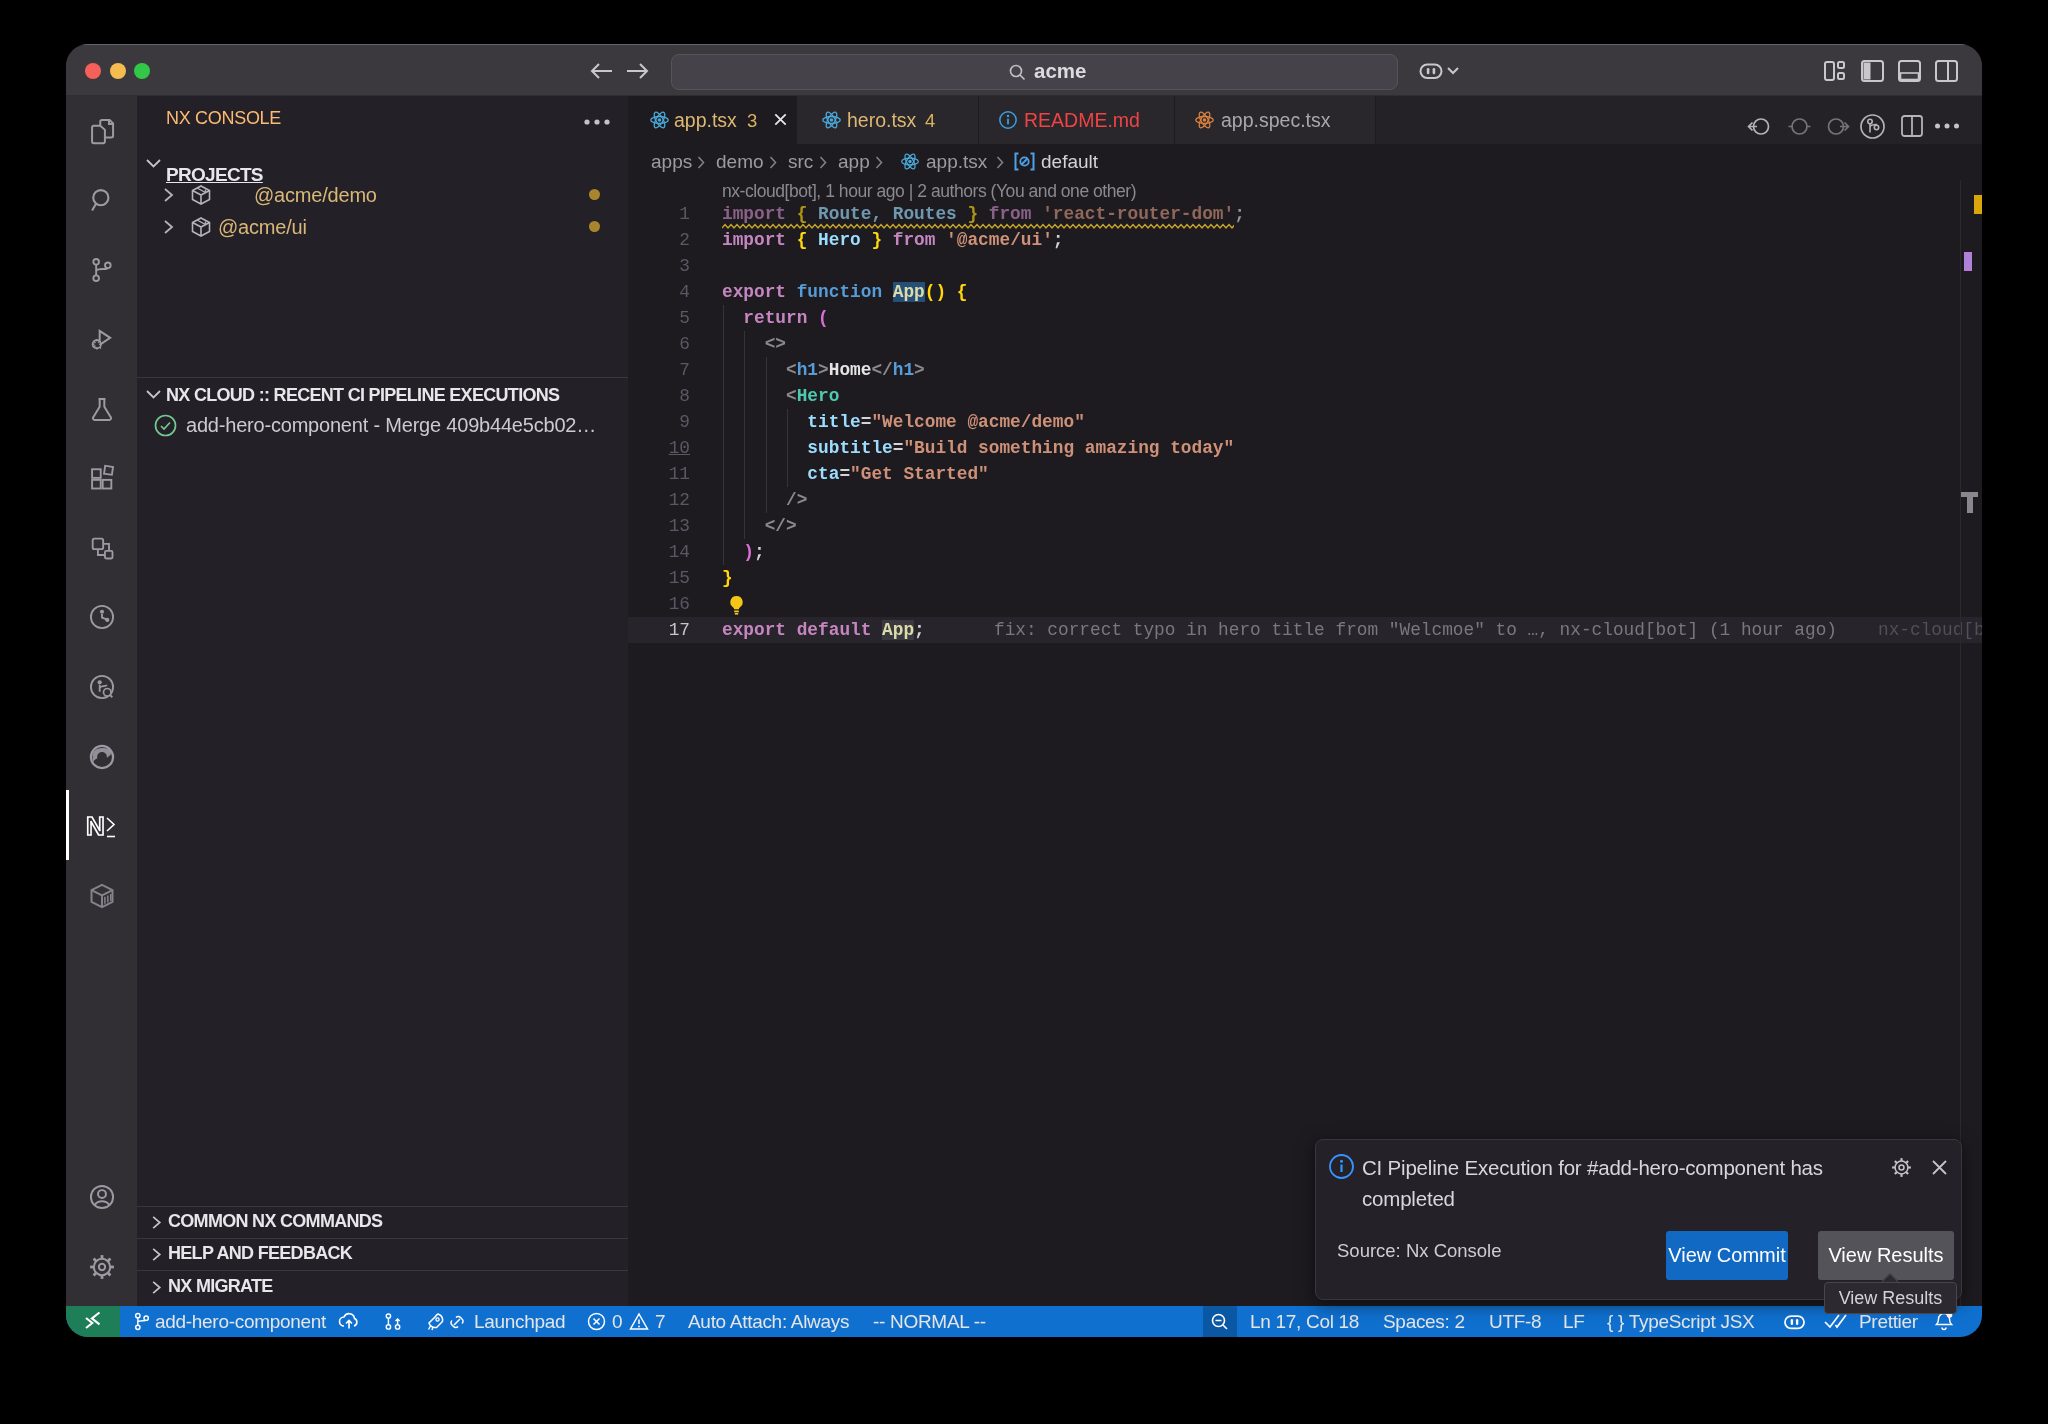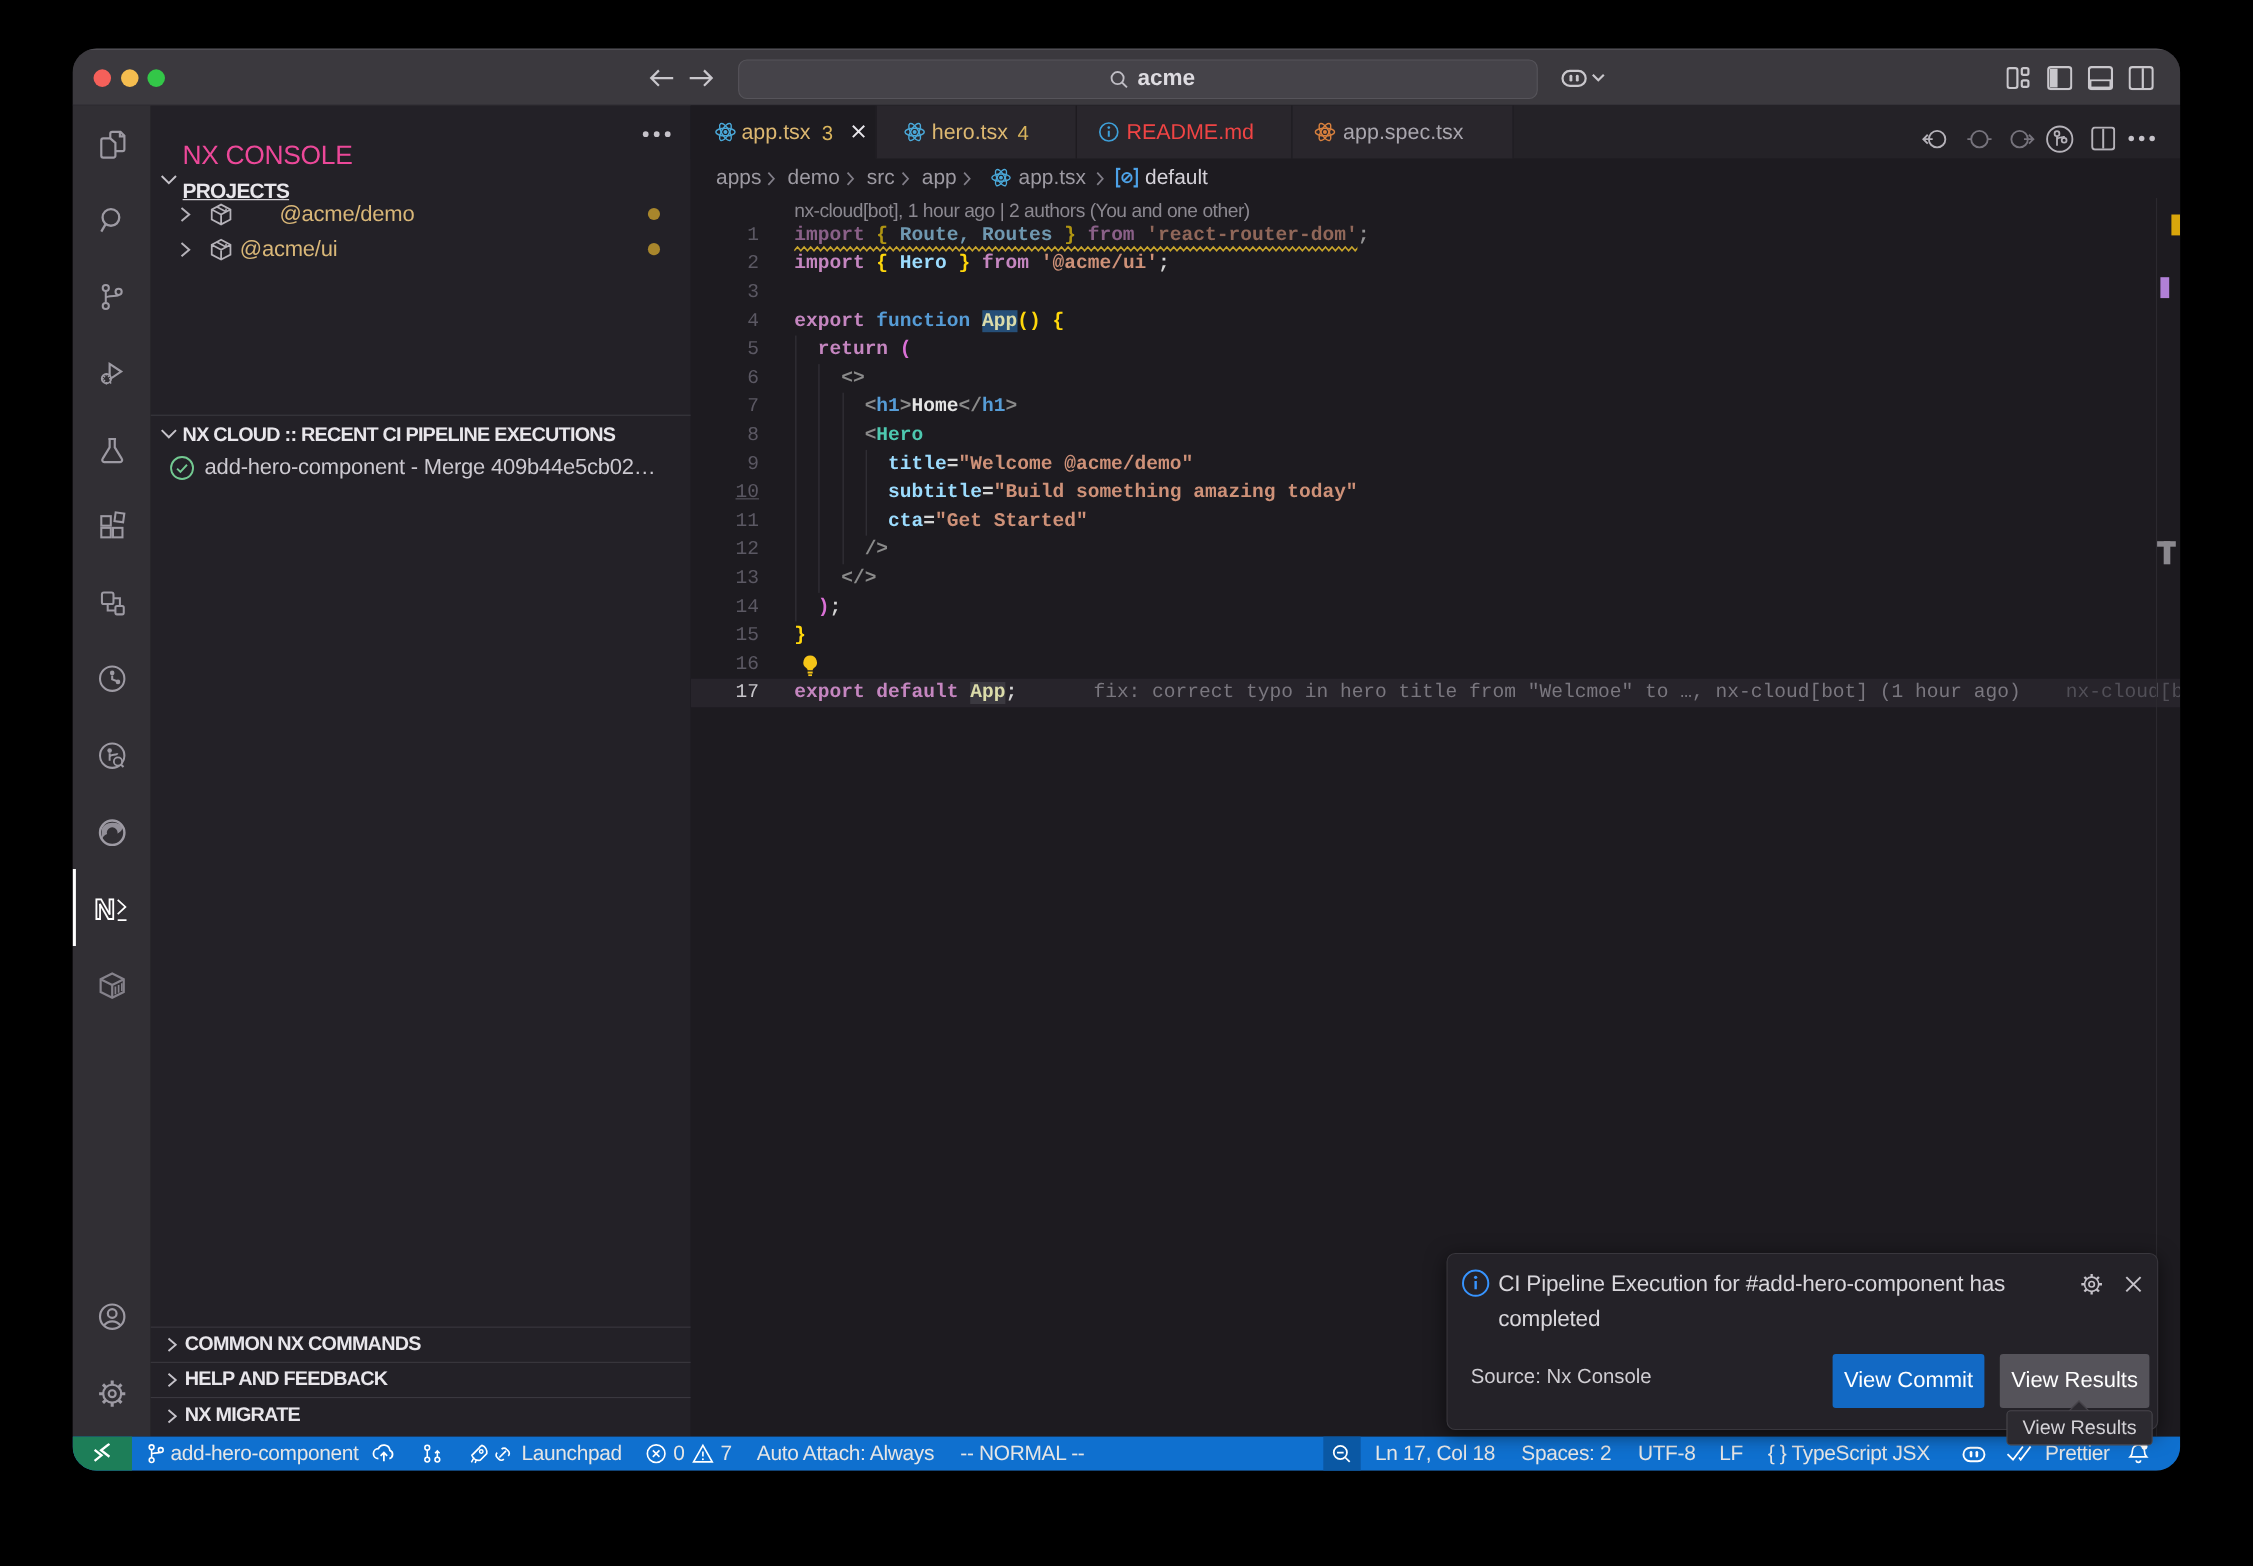--- a/index.html
+++ b/index.html
@@ -144,21 +144,21 @@
             <line x1="19" y1="12" x2="22.2" y2="12"></line>
             <line x1="4.8" y1="4.8" x2="7" y2="7"></line>
             <line x1="17" y1="17" x2="19.2" y2="19.2"></line>
             <line x1="4.8" y1="19.2" x2="7" y2="17"></line>
             <line x1="17" y1="7" x2="19.2" y2="4.8"></line>
           </g>
         </g>
       </svg>
   </div>
   <div id="sidebar">
-    <div class="abs" style="left:29px;top:32px;font-size:24px;color:#ec4899;letter-spacing:-0.3px;">NX CONSOLE</div>
+    <div class="abs" style="left:29px;top:12px;font-size:18px;color:#fdba74;letter-spacing:-0.3px;">NX CONSOLE</div>
     <svg class="abs" style="left:446px;top:22px;" width="28" height="8" viewBox="0 0 28 8">
         <circle cx="4" cy="4" r="2.6" fill="#c5c2c9"></circle>
         <circle cx="14" cy="4" r="2.6" fill="#c5c2c9"></circle>
         <circle cx="24" cy="4" r="2.6" fill="#c5c2c9"></circle>
       </svg>
     <svg class="abs" style="left:8px;top:59px;" width="17" height="16" viewBox="0 0 17 16">
         <path d="M2 5 L8.5 11.5 L15 5" fill="none" stroke="#c5c2c9" stroke-width="1.8"></path>
       </svg>
     <div class="abs hdr" style="left:29px;top:68px;font-size:19px;text-decoration:underline;">PROJECTS</div>
     <svg class="abs" style="left:24px;top:90px;" width="14" height="18" viewBox="0 0 14 18">
@@ -451,18 +451,18 @@
             <line x1="16.8" y1="16.8" x2="18.9" y2="18.9"></line>
             <line x1="5.1" y1="18.9" x2="7.2" y2="16.8"></line>
             <line x1="16.8" y1="7.2" x2="18.9" y2="5.1"></line>
           </g>
         </g>
       </svg>
     <svg class="abs" style="left:615px;top:19px;" width="19" height="19" viewBox="0 0 19 19">
         <path d="M3 3 L16 16 M16 3 L3 16" stroke="#c5c2c9" stroke-width="1.8"></path>
       </svg>
     <div class="abs" style="left:22px;top:101px;font-size:18.5px;color:#cfcdd2;">Source: Nx Console</div>
-    <div class="abs" style="left:351px;top:92px;width:138px;height:49px;background:#1269c4;border-radius:3px;color:#fff;font-size:20px;text-align:center;line-height:49px;">View Commit</div>
+    <div class="abs" style="left:351px;top:92px;width:122px;height:49px;background:#1269c4;border-radius:3px;color:#fff;font-size:20px;text-align:center;line-height:49px;">View Commit</div>
     <div class="abs" style="left:503px;top:92px;width:136px;height:49px;background:#55535a;border-radius:3px;color:#fff;font-size:20px;text-align:center;line-height:49px;">View Results</div>
     <div class="abs" style="left:568px;top:137px;width:13px;height:13px;background:#2c2a30;border-left:1px solid #48464c;border-top:1px solid #48464c;transform:rotate(45deg);"></div>
     <div class="abs" style="left:509px;top:143px;width:131px;height:30px;background:#2c2a30;border:1px solid #48464c;border-radius:4px;color:#d4d2d7;font-size:18px;text-align:center;line-height:30px;">View Results</div>
   </div>
 </div>
 
 </body></html>

